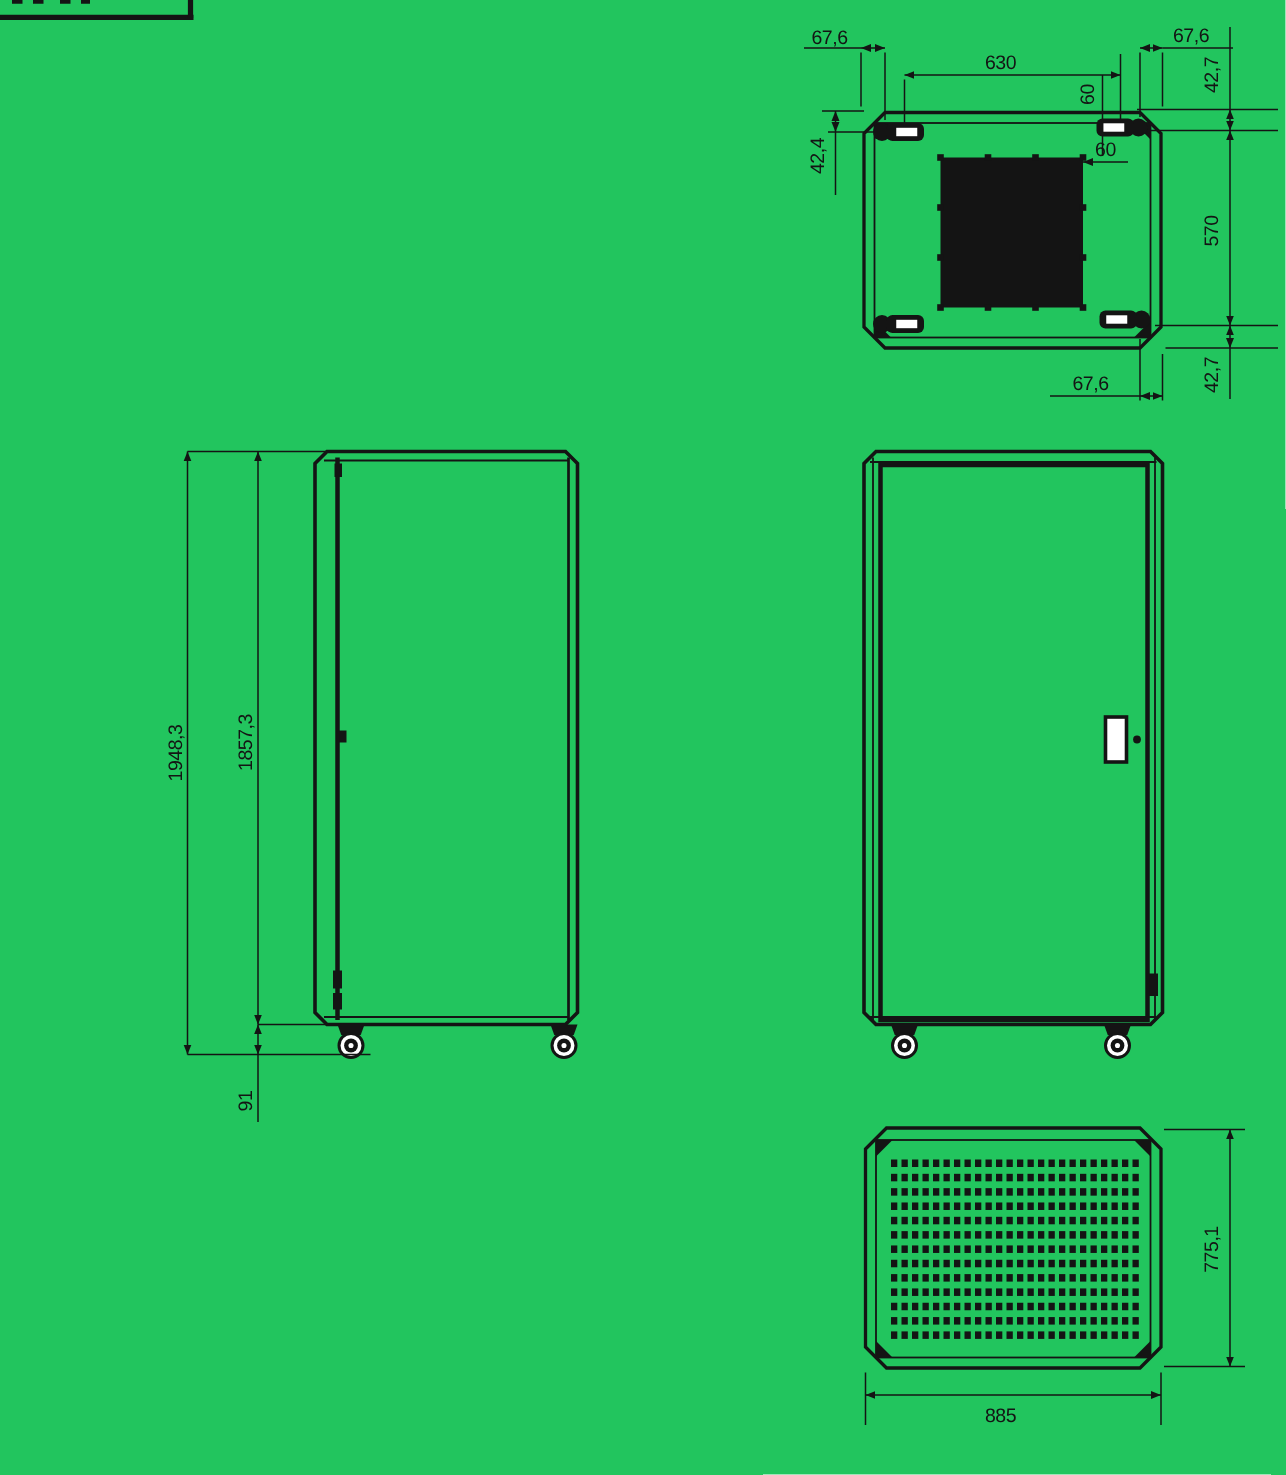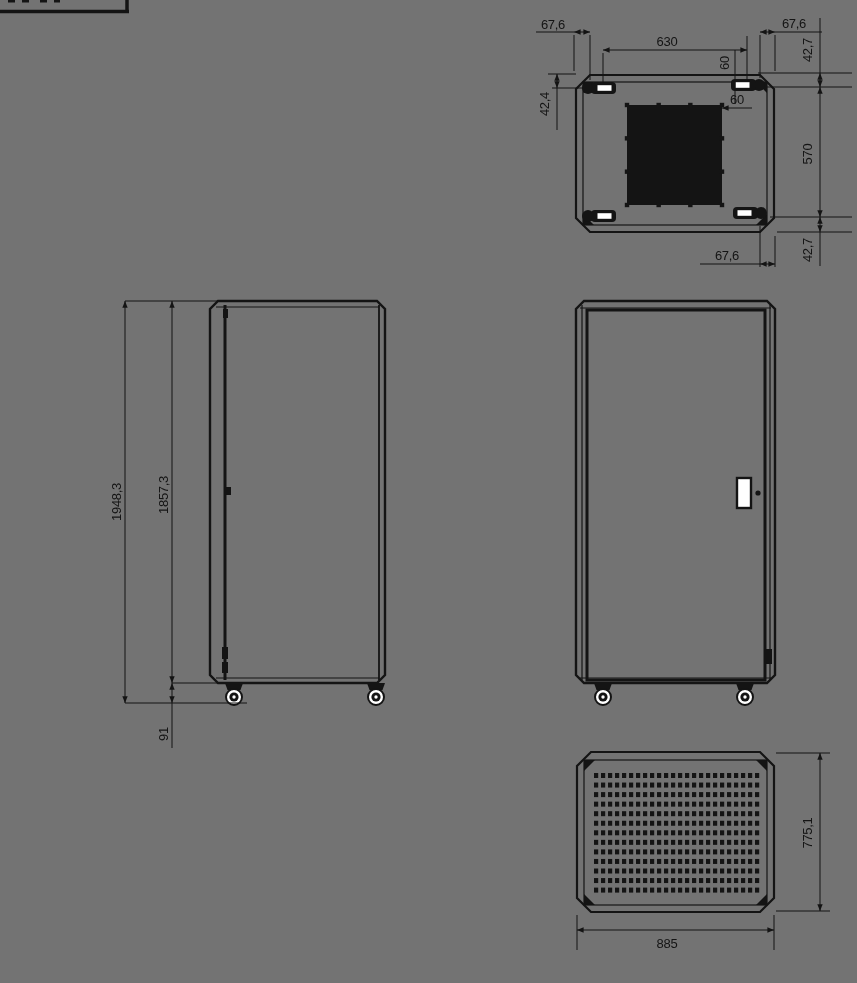--- a/index.html
+++ b/index.html
@@ -1,19 +1,19 @@
 <!DOCTYPE html>
 <html><head>
 <meta charset="utf-8">
 <style>
   html, body { margin: 0; padding: 0; background: #ffffff; }
   .sheet {
     position: relative;
     width: 857px; height: 983px;
-    background: #737373;
+    background: #22c55e;
     font-family: "Liberation Sans", sans-serif;
     overflow: hidden;
   }
   svg text {
     font-family: "Liberation Sans", sans-serif;
     font-size: 13px;
     letter-spacing: -0.3px;
     fill: #141414;
   }
   .outline   { stroke: #141414; fill: none; stroke-width: 2.4; }

